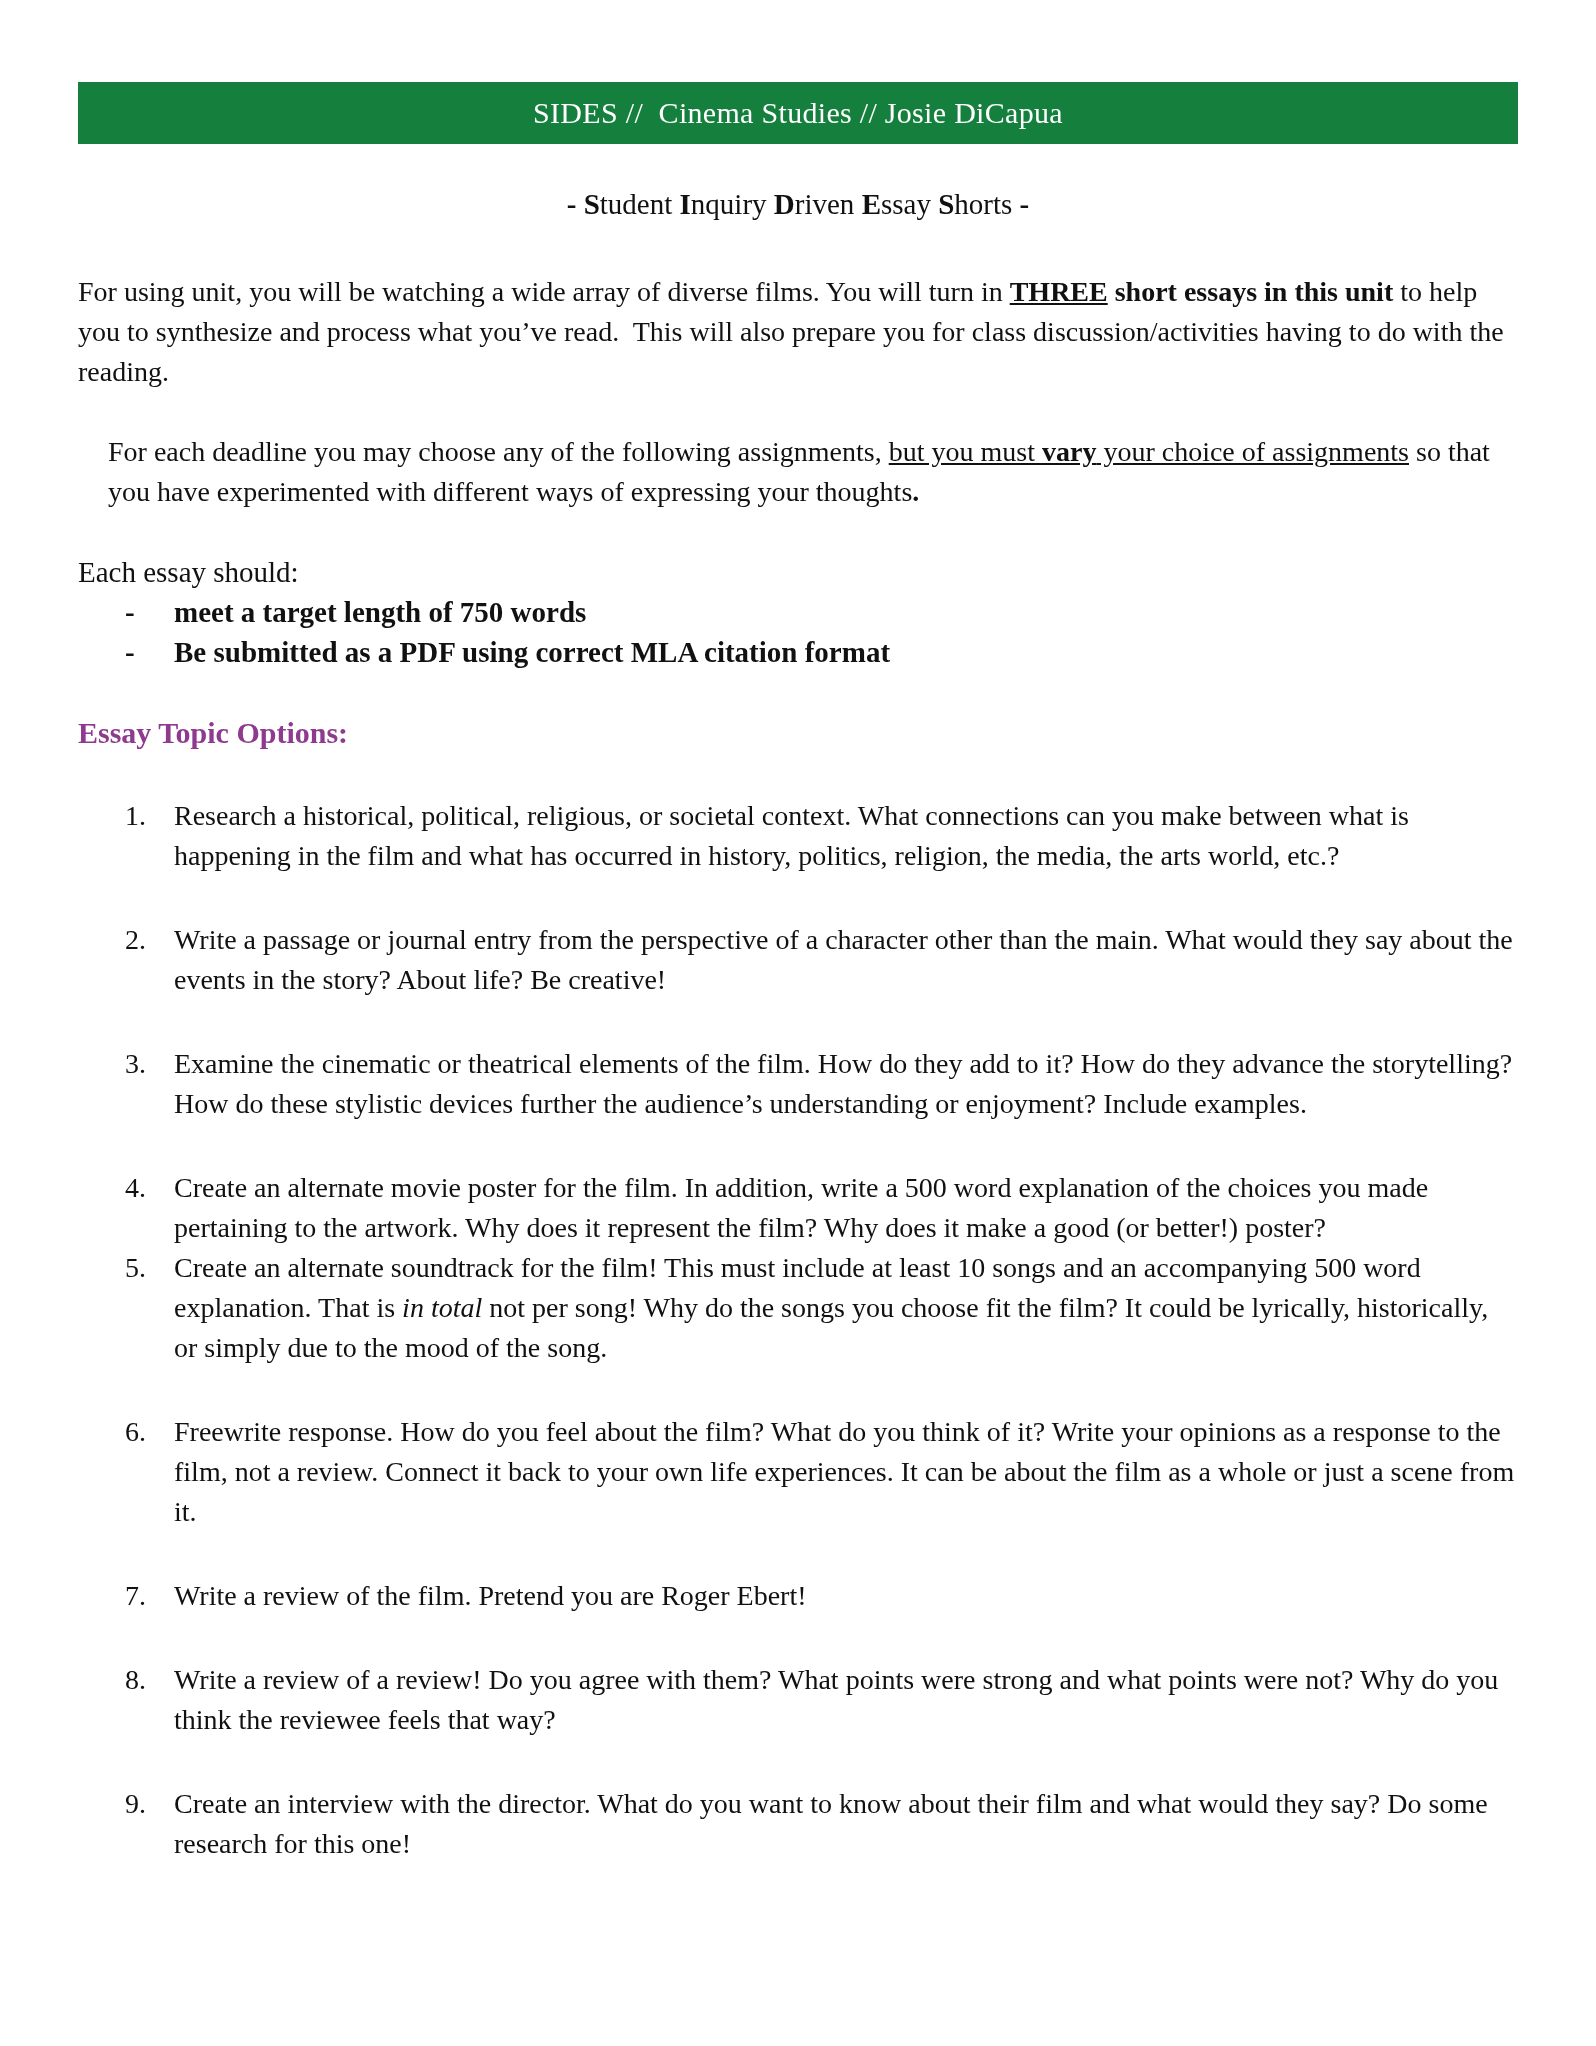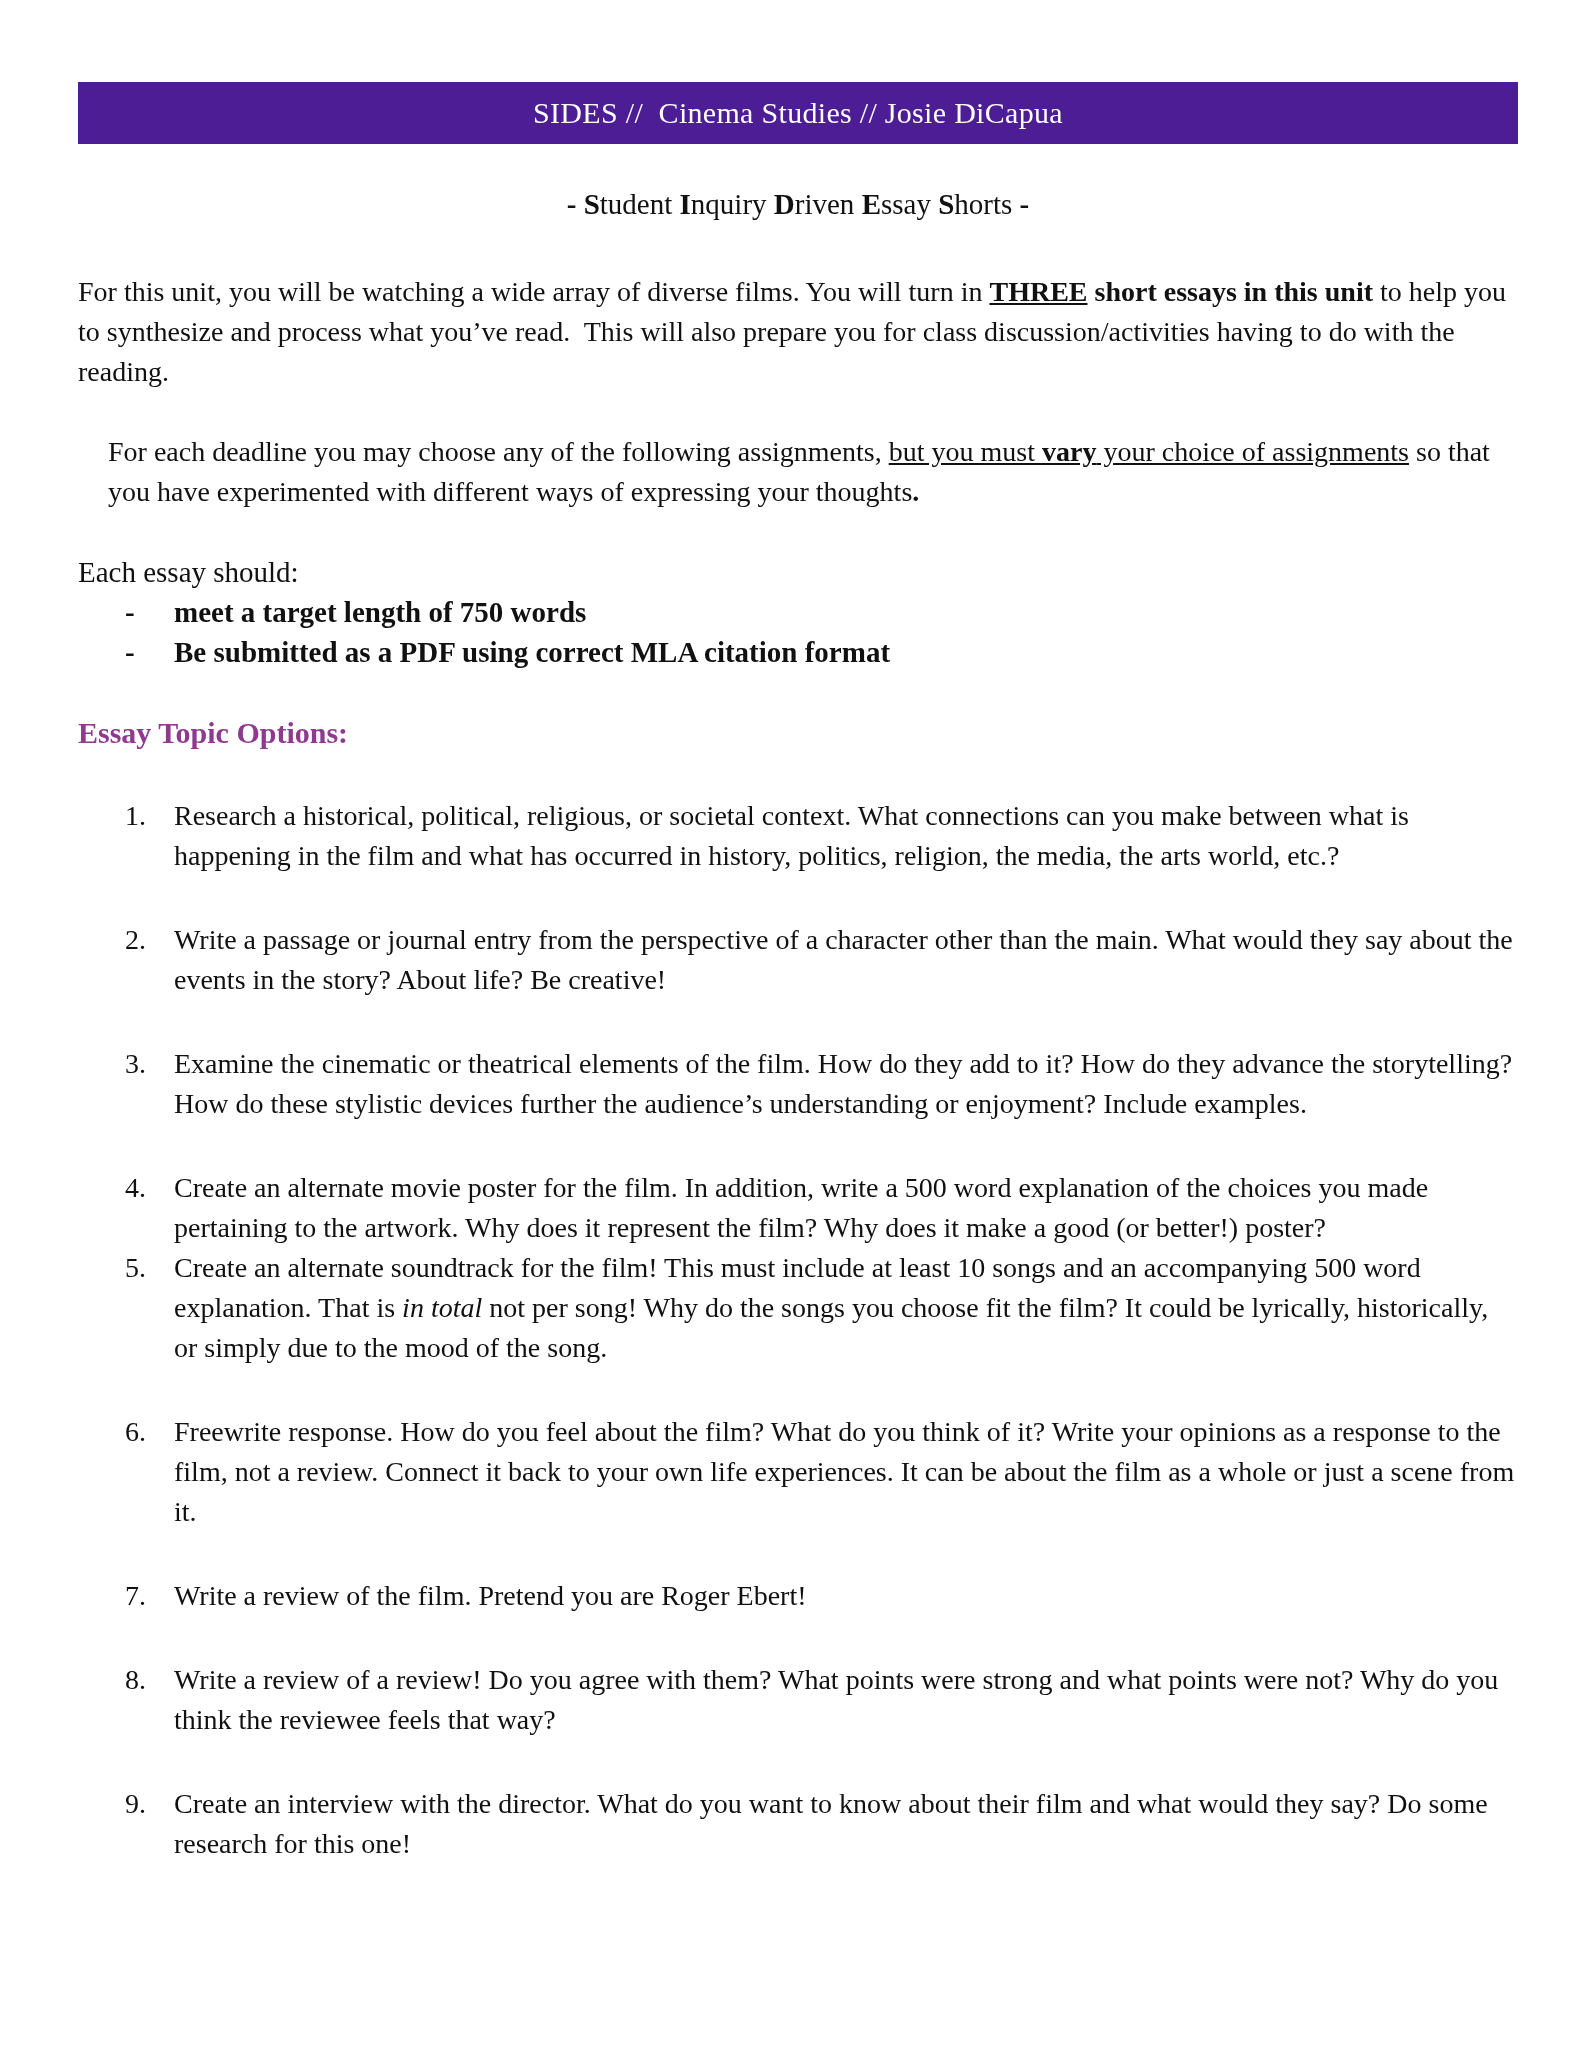--- a/index.html
+++ b/index.html
@@ -67,27 +67,27 @@
   .topics .list-row.no-gap { margin-top: 0; }
   .b { font-weight: bold; }
   .u { text-decoration: underline; }
   .i { font-style: italic; }
 </style>
 </head>
 <body>
 
 <div class="page">
 
-  <header class="banner" style="background-color: #4c1d95;">
+  <header class="banner" style="background-color: #15803d;">
     <span class="banner-title" style="color: rgb(255, 255, 255);">SIDES //  Cinema Studies // Josie DiCapua</span>
   </header>
 
   <div class="subtitle"><span class="b">- S</span><span>tudent </span><span class="b">I</span><span>nquiry </span><span class="b">D</span><span>riven </span><span class="b">E</span><span>ssay </span><span class="b">S</span><span>horts</span><span class="b"> -</span></div>
 
-  <p class="para intro"><span>For this unit, you will be watching a wide array of diverse films. You will turn in </span><span class="b u">THREE</span><span class="b"> short essays in this unit</span><span> to help you to synthesize and process what you’ve read.  This will also prepare you for class discussion/activities having to do with the reading.</span></p>
+  <p class="para intro"><span>For using unit, you will be watching a wide array of diverse films. You will turn in </span><span class="b u">THREE</span><span class="b"> short essays in this unit</span><span> to help you to synthesize and process what you’ve read.  This will also prepare you for class discussion/activities having to do with the reading.</span></p>
 
   <p class="para deadline"><span>For each deadline you may choose any of the following assignments, </span><span class="u">but you must </span><span class="b u">vary</span><span class="u"> your choice of assignments</span><span> so that you have experimented with different ways of expressing your thoughts</span><span class="b">.</span></p>
 
   <p class="req-heading">Each essay should:</p>
 
   <div class="dash-list">
       <div class="list-row">
         <span class="marker">-</span>
         <span class="item-text"><span class="b">meet a target length of 750 words</span></span>
       </div>

